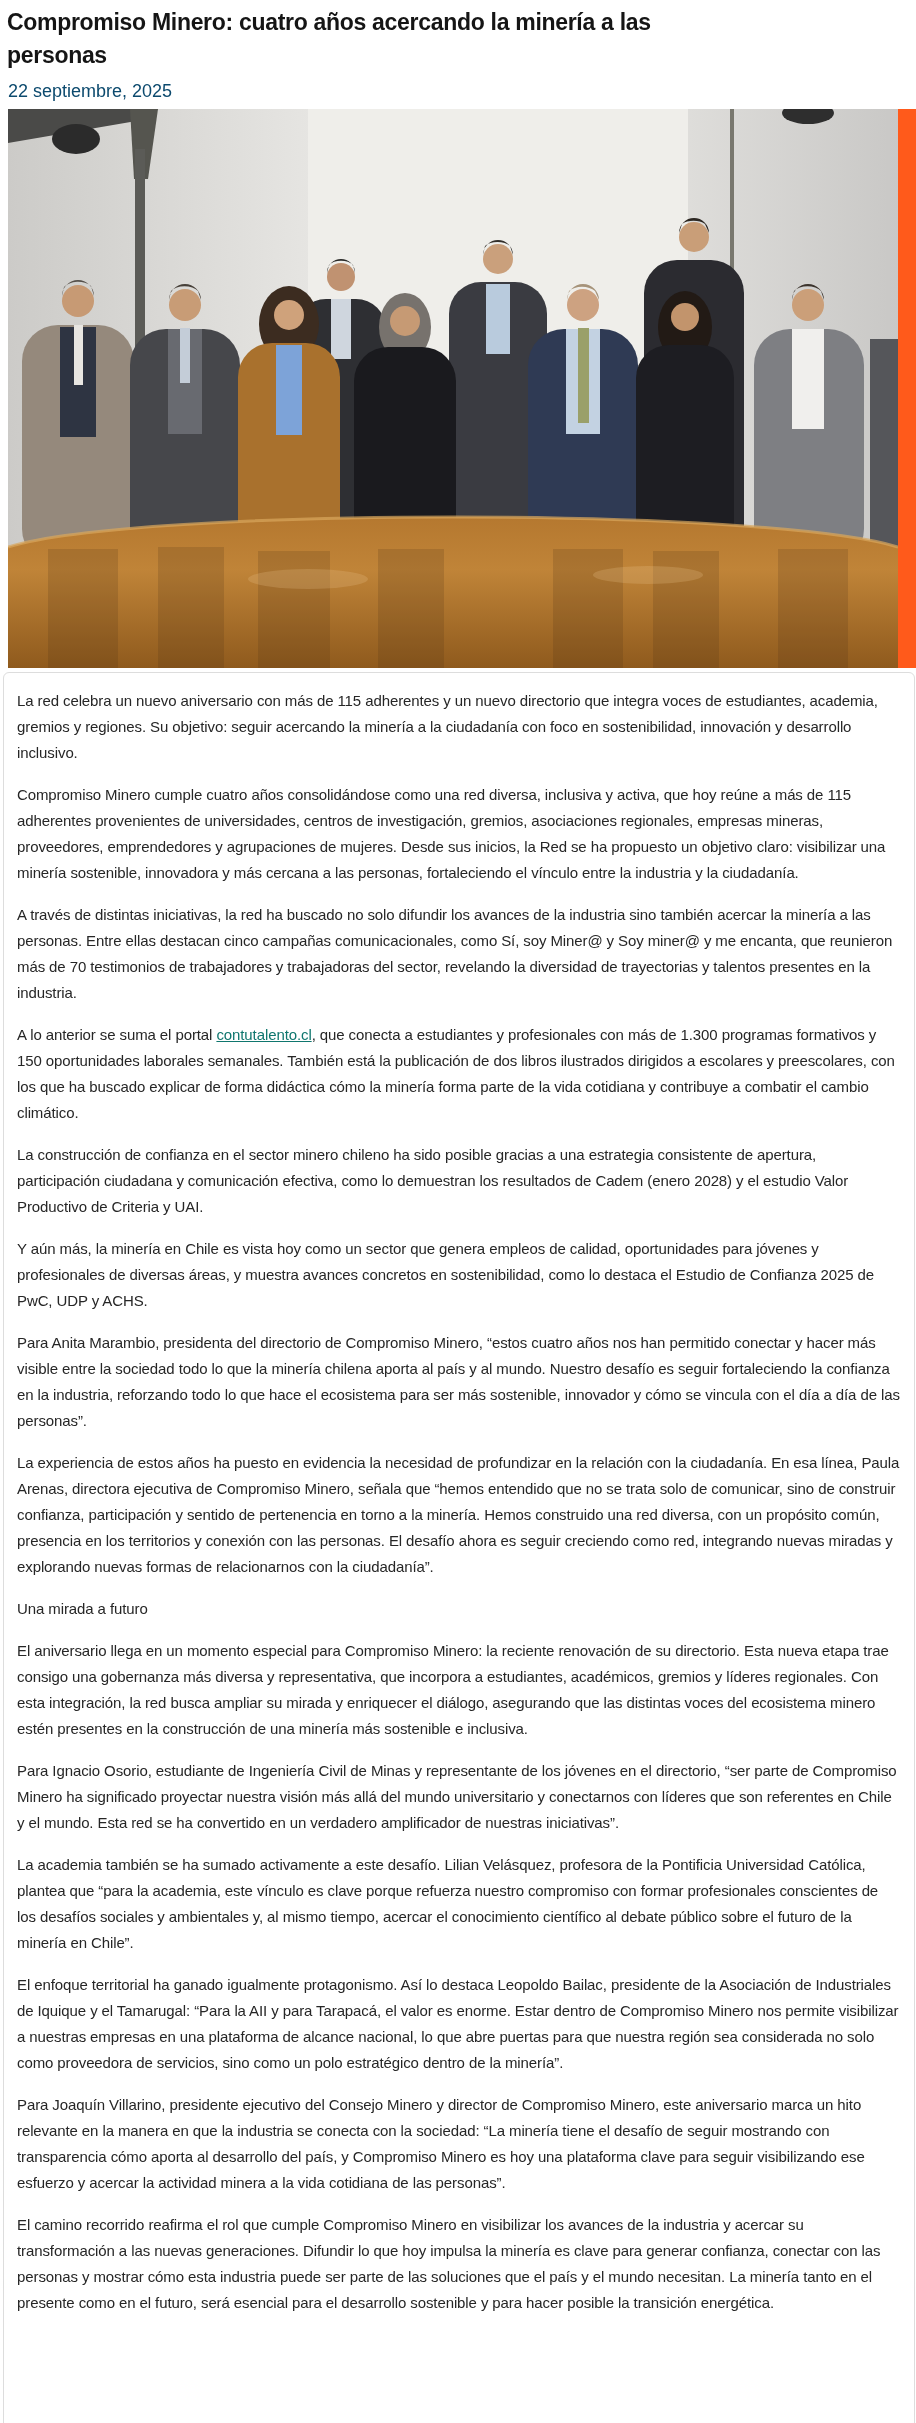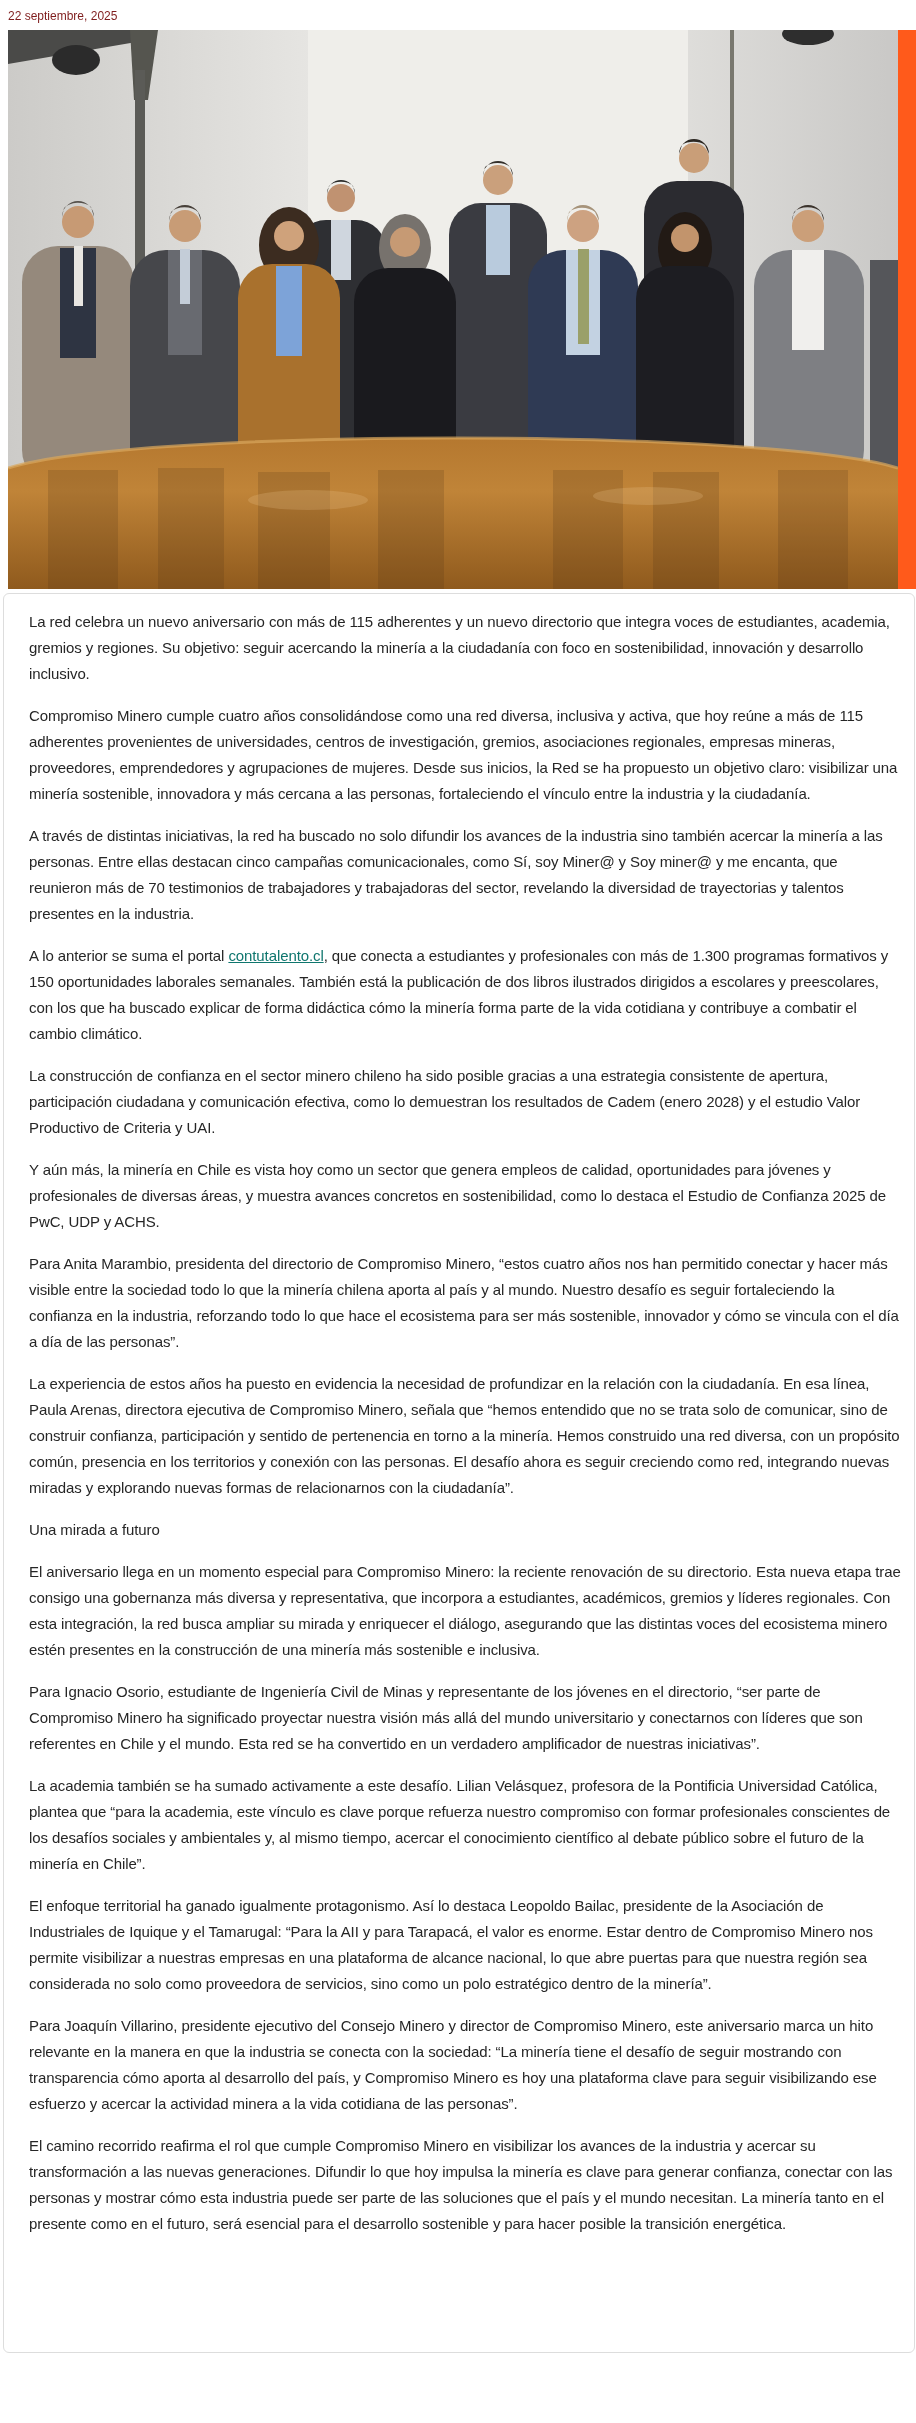--- a/index.html
+++ b/index.html
@@ -17,55 +17,59 @@
     font-size: 23px;
     line-height: 33px;
     font-weight: bold;
     color: #151515;
     letter-spacing: -0.3px;
   }
   h1.article-title span { display: block; }
 
   .article-date {
     margin: 9px 0 0 8px;
-    font-size: 12px;
-    color: #7f1d1d;
+    font-size: 18px;
+    color: #0c4a6e;
   }
 
   figure.photo-wrap {
     margin: 7px 0 0 8px;
     width: 908px; height: 559px;
     display: flex;
     padding: 0;
   }
   .photo-canvas { width: 890px; height: 559px; display: block; }
   .accent-bar { width: 18px; height: 559px; background: #ff5a1b; }
 
   .article-body {
     margin: 4px 1px 0 3px;
     border: 1px solid #dddddd;
     border-radius: 6px;
     padding: 15px 13px 30px 13px;
     min-height: 1760px;
   }
   .article-body p {
-    margin: 0 0 16px 12px;
+    margin: 0 0 16px 0;
     font-size: 15px;
     line-height: 26px;
     color: #262626;
     letter-spacing: -0.1px;
   }
   .article-body p.subheading { margin-bottom: 16px; }
   a.inline-link { color: #0f766e; text-decoration: underline; cursor: pointer; }
 </style>
 </head>
 <body>
 
 <div class="page">
 
+  <h1 class="article-title">
+    <span>Compromiso Minero: cuatro años acercando la minería a las</span>
+    <span>personas</span>
+  </h1>
 
   <div class="article-date">22 septiembre, 2025</div>
 
   <figure class="photo-wrap">
     <svg class="photo-canvas" viewBox="0 0 890 559" preserveAspectRatio="none" xmlns="http://www.w3.org/2000/svg">
       <defs>
         <linearGradient id="wall" x1="0" y1="0" x2="1" y2="0">
           <stop offset="0" stop-color="#cccbc8"></stop>
           <stop offset="0.38" stop-color="#e9e8e5"></stop>
           <stop offset="0.72" stop-color="#e2e1de"></stop>

